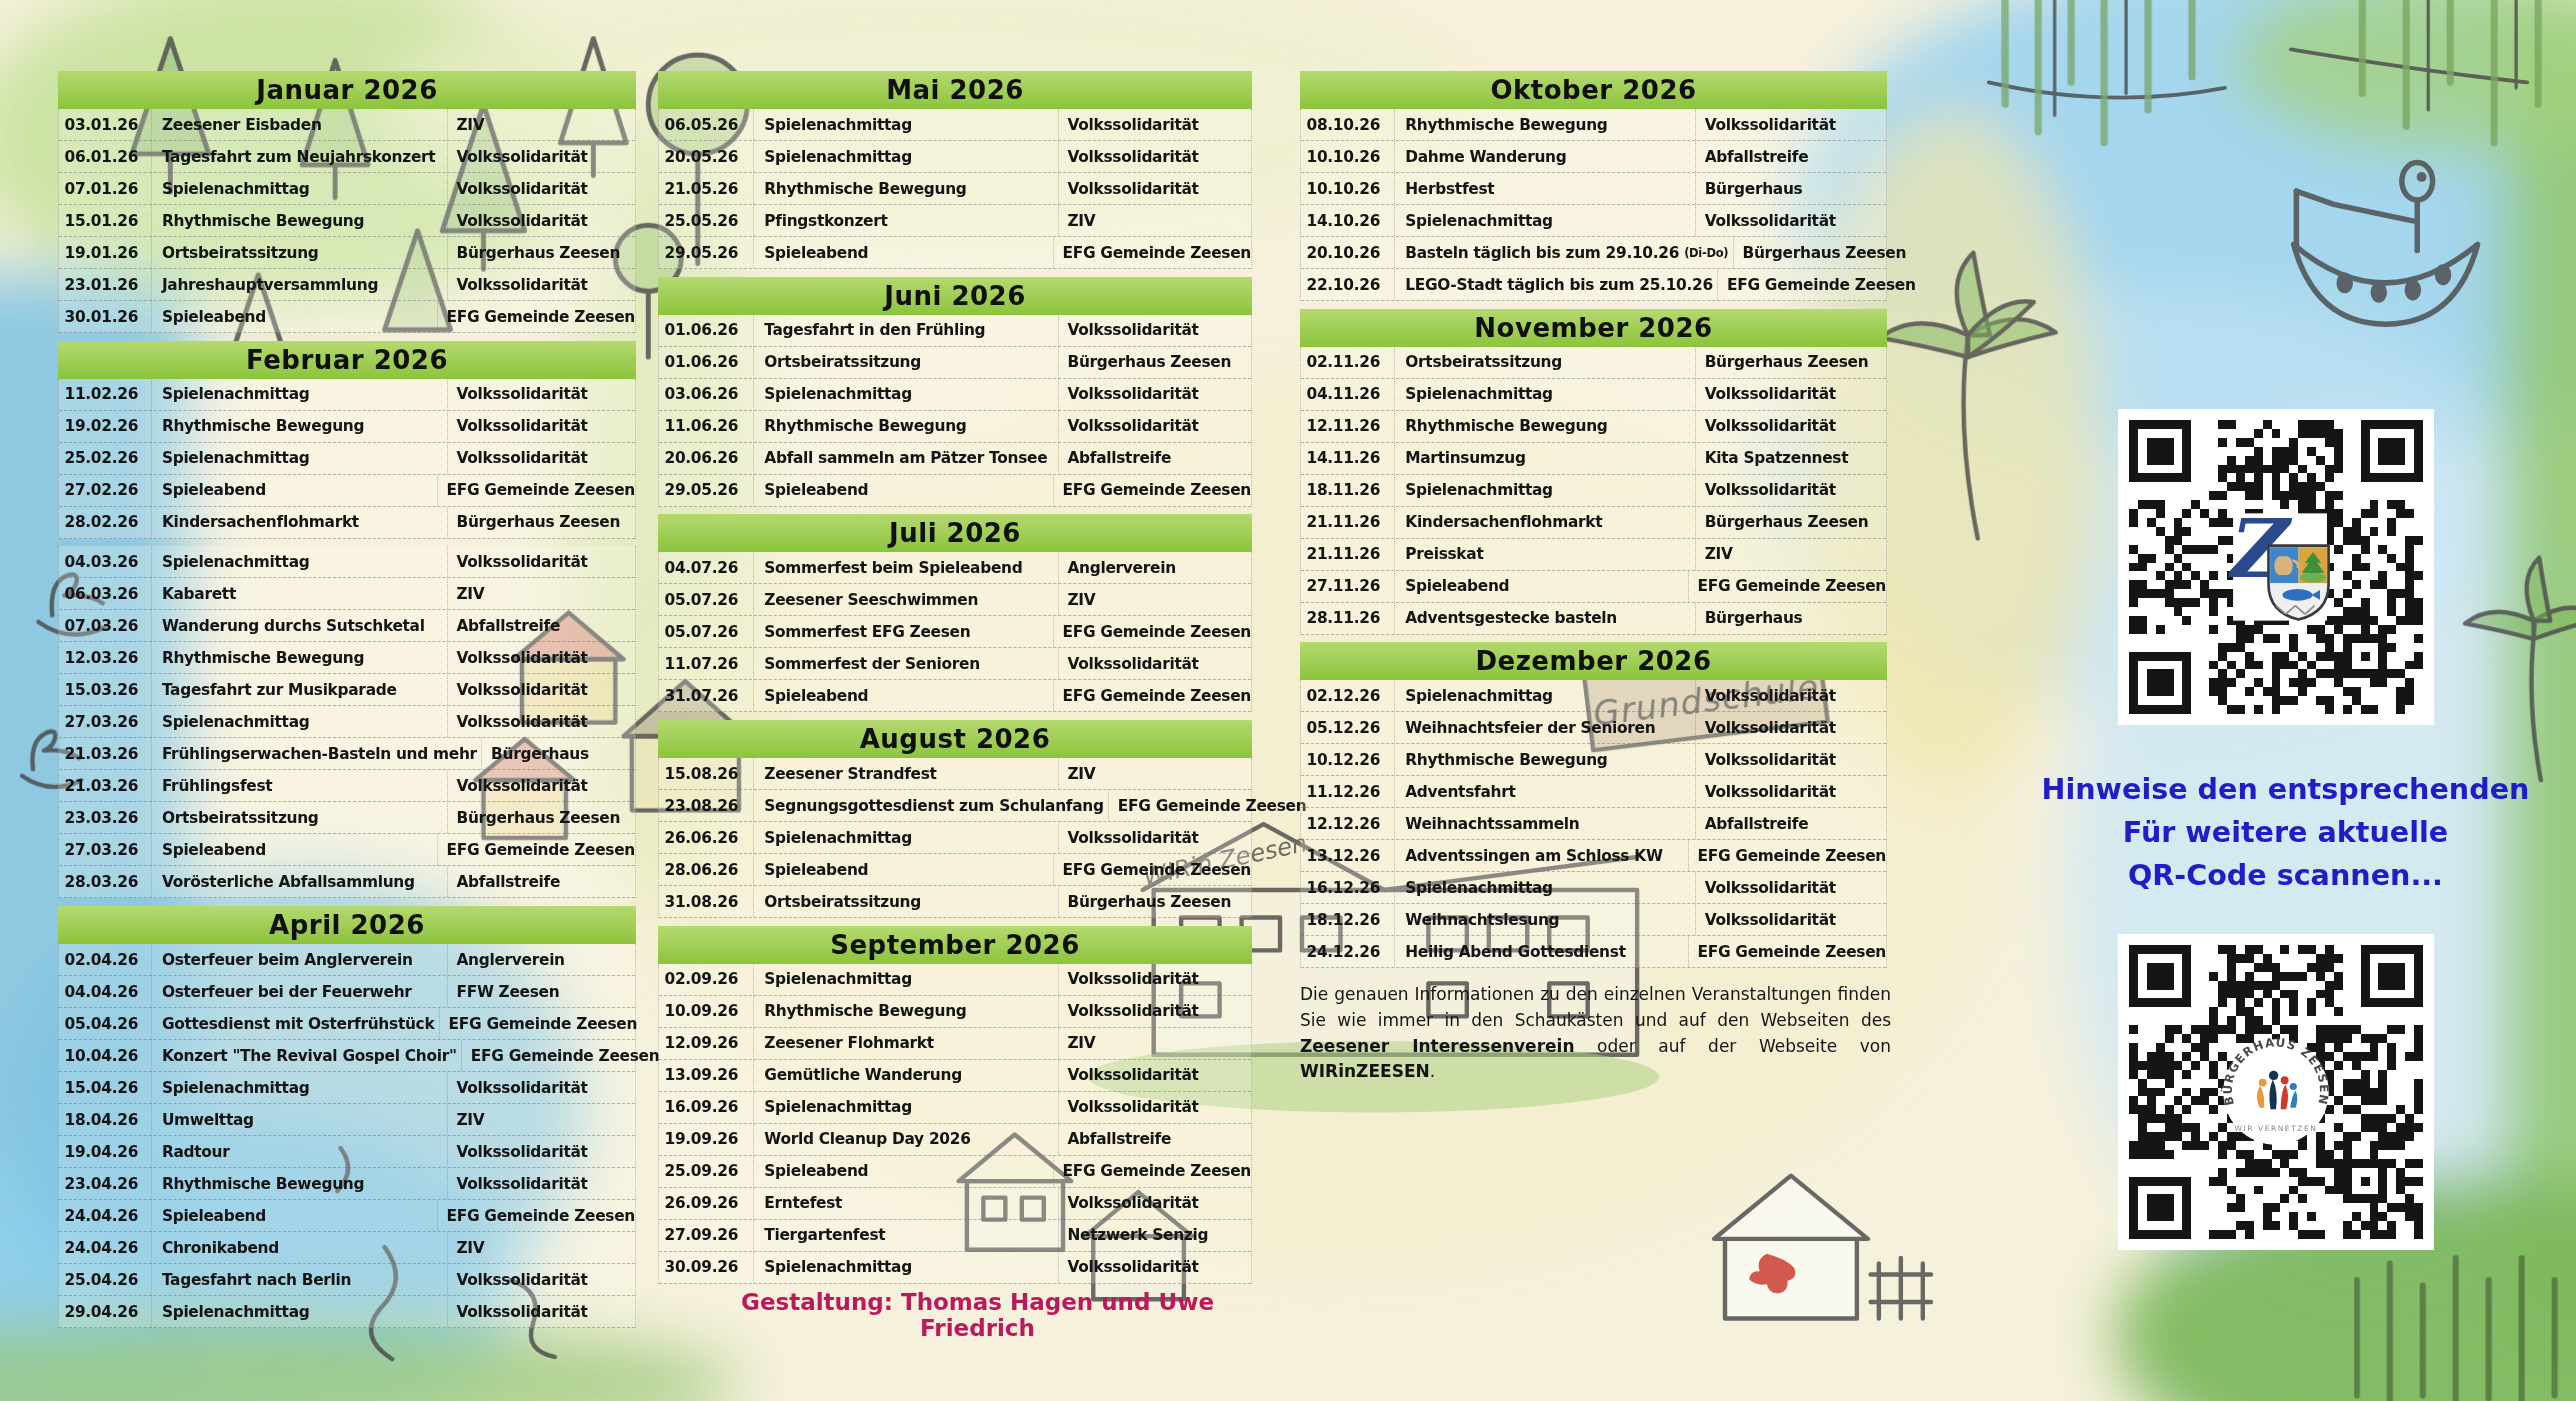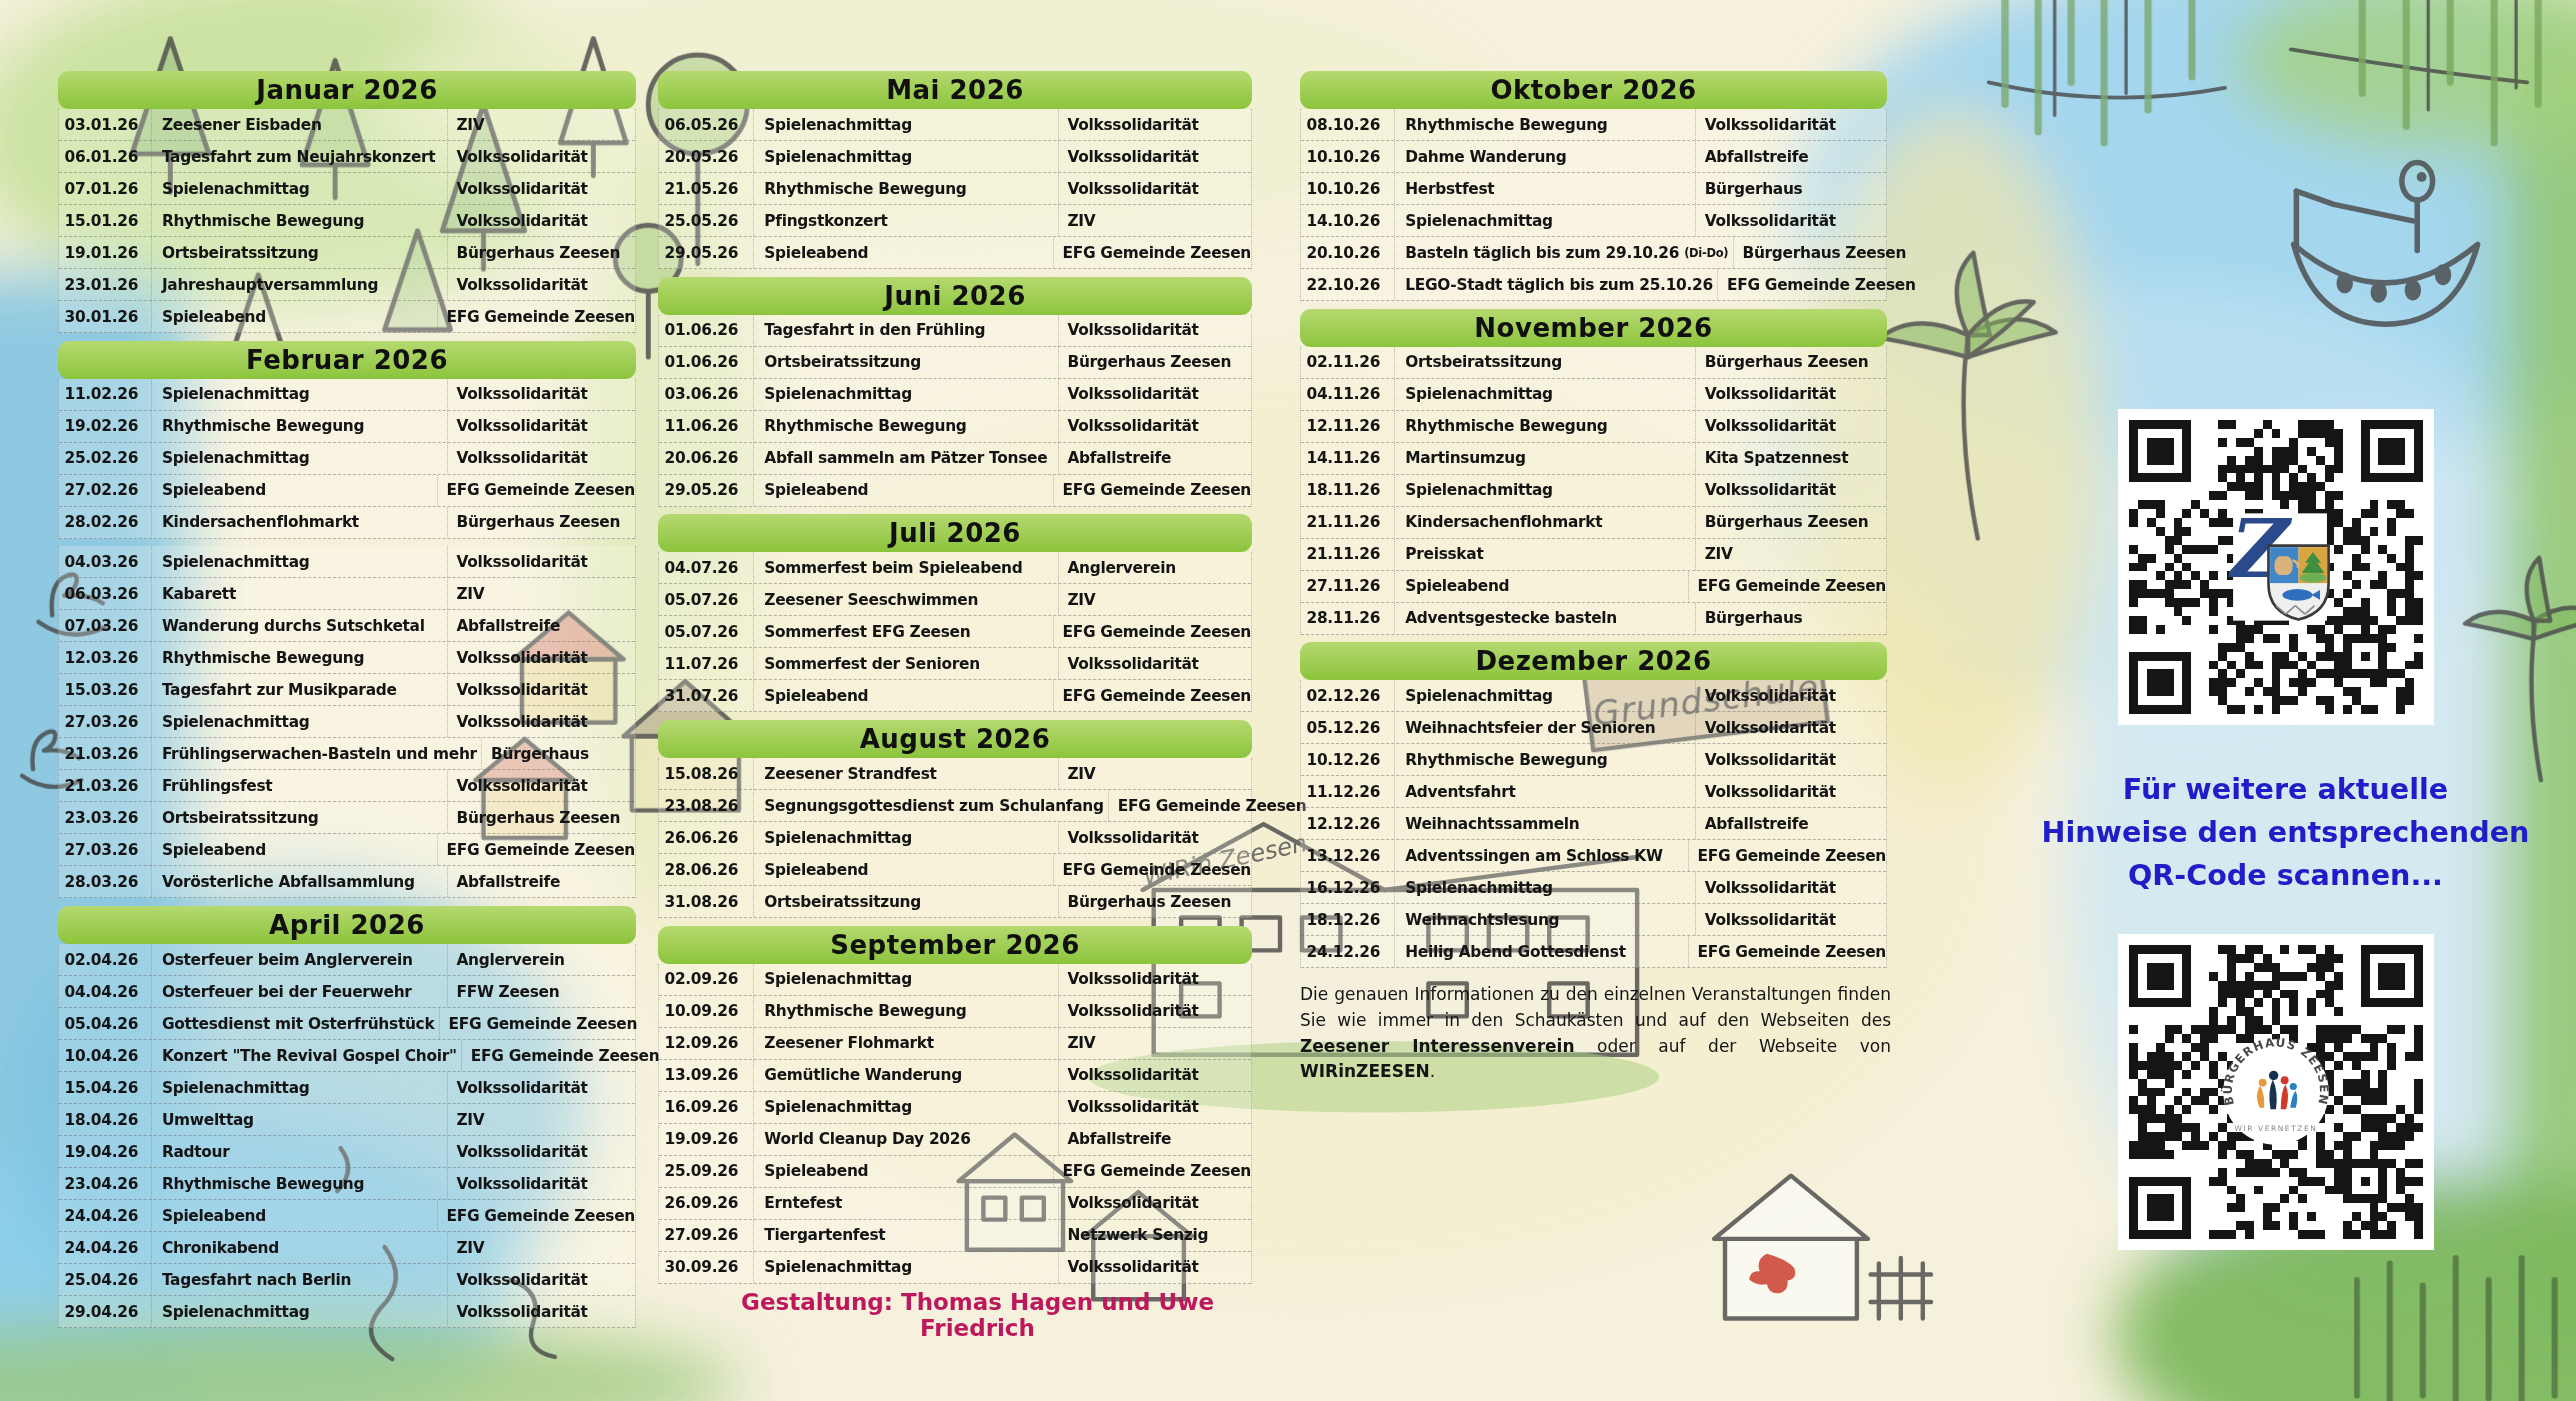--- a/index.html
+++ b/index.html
@@ -6,21 +6,21 @@
   .page{position:relative;width:2576px;height:1402px;overflow:hidden;
         background:#f6f1dc;font-family:"DejaVu Sans","Liberation Sans",sans-serif;color:#141414;}
   .bg{position:absolute;left:0;top:0;z-index:0;}
   
   .month-col{position:absolute;top:71px;display:flex;flex-direction:column;gap:7.7px;z-index:2;}
   #col1{left:58px;width:578px;}
   #col2{left:658px;width:594px;}
   #col3{left:1300px;width:587px;}
   .month-header{height:38px;background:linear-gradient(#b5d970,#8cc43c);
         display:flex;align-items:center;justify-content:center;
-        font-size:26px;font-weight:bold;letter-spacing:0.5px;color:#101010;border-radius:11px;}
+        font-size:26px;font-weight:bold;letter-spacing:0.5px;color:#101010;}
   .events{border-left:1.1px dotted rgba(110,110,110,.45);border-right:1.1px dotted rgba(110,110,110,.45);
         background:rgba(255,255,246,.22);}
   .event-row{display:flex;height:31px;align-items:stretch;
         border-bottom:1.1px dashed rgba(110,110,110,.5);font-size:15.4px;letter-spacing:-0.3px;}
   .ev-date{flex:0 0 15%;display:flex;align-items:center;padding-left:5.5px;font-weight:bold;white-space:nowrap;}
   .ev-name{flex:1 1 auto;display:flex;align-items:center;padding:0 4.4px 0 10px;font-weight:bold;
         border-left:1.1px dotted rgba(110,110,110,.45);white-space:nowrap;}
   .ev-org{flex:0 0 31%;display:flex;align-items:center;padding-left:8.8px;font-weight:bold;
         border-left:1.1px dotted rgba(110,110,110,.45);white-space:nowrap;}
   .ev-note{font-size:11.5px;margin-left:5px;font-weight:bold;}
@@ -705,22 +705,22 @@
           </div>
         </div>
       </div>
     </div>
 
   <div class="info"><span>Die genauen Informationen zu den einzelnen Veranstaltungen finden Sie wie immer in den Schaukästen und auf den Webseiten des </span><b>Zeesener Interessenverein</b><span> oder auf der Webseite von </span><b>WIRinZEESEN</b><span>.</span></div>
 
   <div class="credit">Gestaltung: Thomas Hagen und Uwe Friedrich</div>
 
   <div class="qr-hint" id="qr-hint">
+      <div>Hinweise den entsprechenden</div>
       <div>Für weitere aktuelle</div>
-      <div>Hinweise den entsprechenden</div>
       <div>QR-Code scannen...</div>
     </div>
 
   <div class="qr-box" id="qr-top">
     <svg class="qrsvg" id="qrsvg-top" viewBox="0 0 33 33" shape-rendering="crispEdges">
         <rect x="0" y="0" width="33" height="33" fill="#fff"></rect>
         <rect x="10" y="0" width="1" height="1" fill="#151515"></rect>
         <rect x="11" y="0" width="1" height="1" fill="#151515"></rect>
         <rect x="15" y="0" width="1" height="1" fill="#151515"></rect>
         <rect x="19" y="0" width="1" height="1" fill="#151515"></rect>

